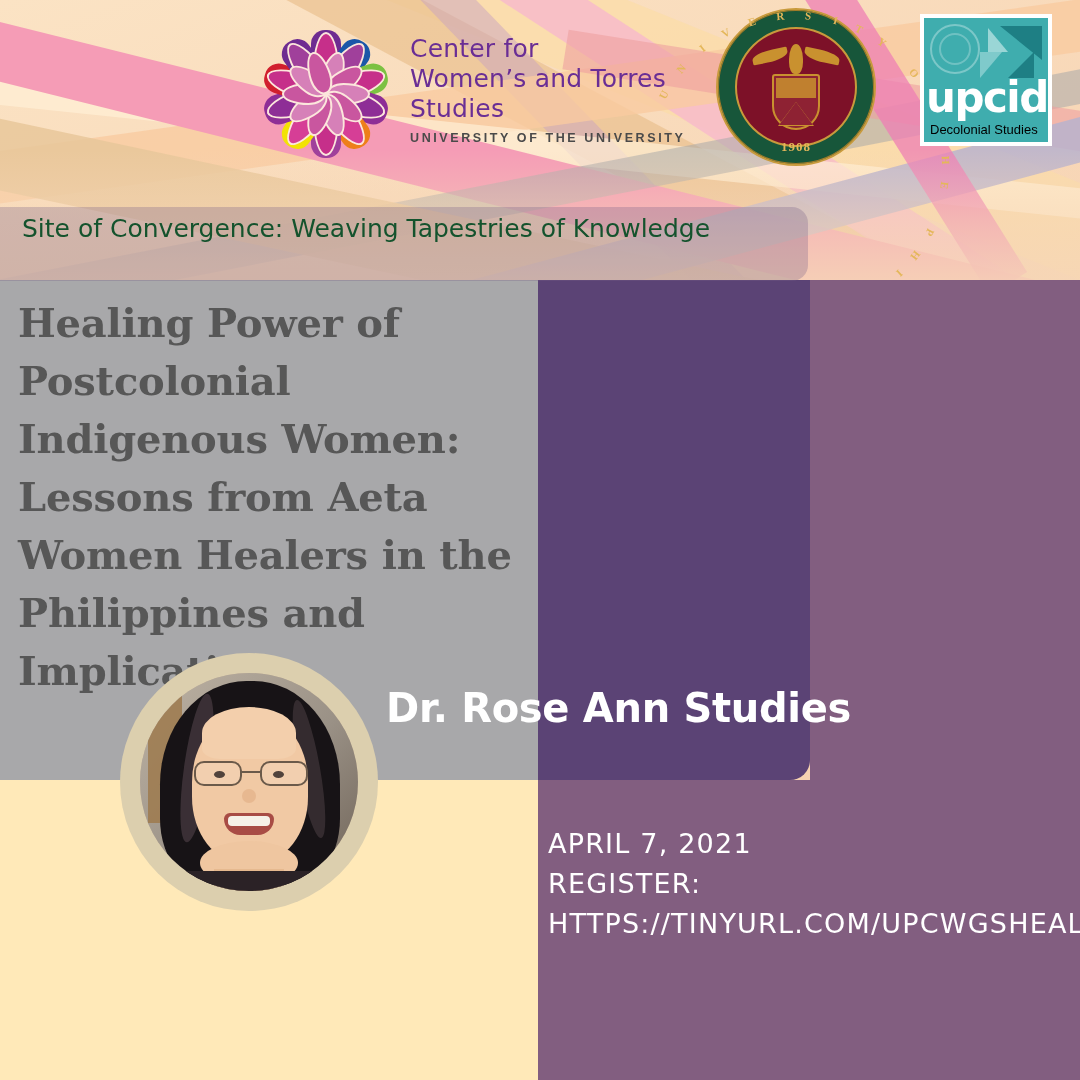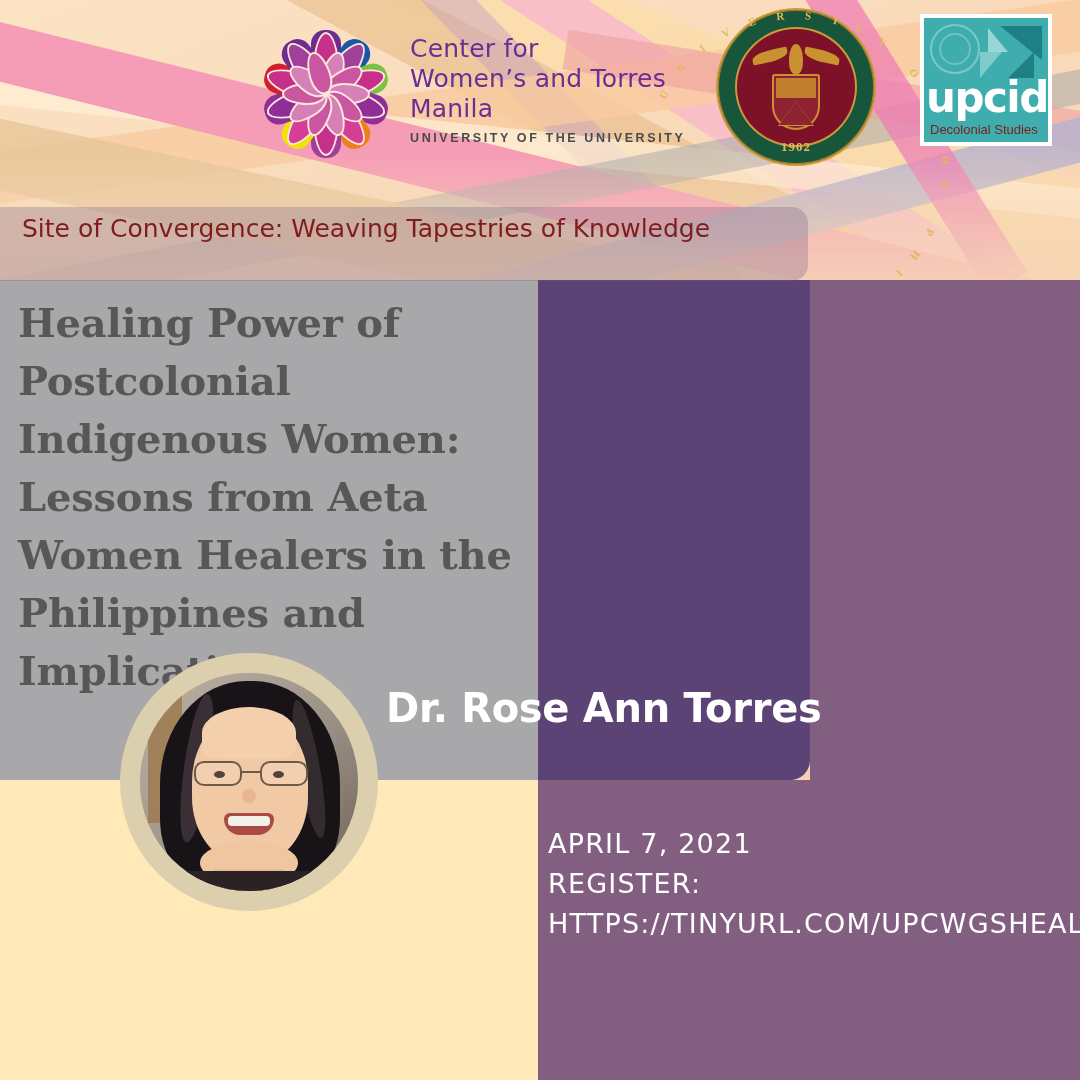--- a/index.html
+++ b/index.html
@@ -149,33 +149,33 @@
   .tri-c{position:absolute;right:14px;top:34px;width:0;height:0;
     border-left:26px solid transparent;border-bottom:26px solid #1E7F84;}
   .tri-d{position:absolute;right:40px;top:10px;width:0;height:0;
     border-right:20px solid transparent;border-bottom:24px solid #9AD6D6;}
   .upcids-word{
     position:absolute;left:2px;right:0;top:58px;color:#FFFFFF;
     font-size:42px;font-weight:700;letter-spacing:-1.5px;line-height:44px;
     font-family:"DejaVu Sans", sans-serif;
   }
   .upcids-sub{
-    position:absolute;left:6px;top:104px;color:#7f1d1d;
+    position:absolute;left:6px;top:104px;color:#000000;
     font-size:13px;font-weight:400;font-family:"Liberation Sans",sans-serif;
   }
 
   
   .band-subtitle{
     position:absolute;left:0;top:207px;width:808px;height:74px;
     background:rgba(120,95,135,.30);
     border-top-right-radius:16px;border-bottom-right-radius:16px;
   }
   .subtitle-text{
     position:absolute;left:22px;top:212px;width:760px;
-    color:#7f1d1d;font-size:25px;line-height:33px;font-weight:400;
+    color:#14532d;font-size:25px;line-height:33px;font-weight:400;
     font-family:"DejaVu Sans", sans-serif;
   }
 
   .block-gray{
     position:absolute;left:0;top:280px;width:538px;height:500px;background:#A8A8AA;
   }
   .block-purple{
     position:absolute;left:538px;top:280px;width:272px;height:500px;
     background:#5B4375;border-bottom-right-radius:20px;
   }
@@ -319,21 +319,21 @@
         <div class="petal inner" style="transform:rotate(162deg);background:#D680B8;"></div>
         <div class="petal inner" style="transform:rotate(198deg);background:#C9569F;"></div>
         <div class="petal inner" style="transform:rotate(234deg);background:#D680B8;"></div>
         <div class="petal inner" style="transform:rotate(270deg);background:#C9569F;"></div>
         <div class="petal inner" style="transform:rotate(306deg);background:#D680B8;"></div>
         <div class="petal inner" style="transform:rotate(342deg);background:#C9569F;"></div>
       </div>
       <div class="cwgs-text">
         <div class="cwgs-line">Center for</div>
         <div class="cwgs-line">Women’s and Torres</div>
-        <div class="cwgs-line">Manila</div>
+        <div class="cwgs-line">Studies</div>
         <div class="cwgs-sub">UNIVERSITY OF THE UNIVERSITY</div>
       </div>
     </div>
 
     <div class="upseal">
       <div class="ring"></div>
       <div class="arc">
         <span style="transform:rotate(-62deg) translate(-4px,-78px)">U</span>
         <span style="transform:rotate(-50deg) translate(-4px,-78px)">N</span>
         <span style="transform:rotate(-38deg) translate(-4px,-78px)">I</span>
@@ -366,21 +366,21 @@
         <div class="wing wl"></div>
         <div class="wing wr"></div>
         <div class="body"></div>
       </div>
       <div class="shield">
         <div class="q q1"></div>
         <div class="q q2"></div>
         <div class="triline"></div>
         <div class="tri"></div>
       </div>
-      <div class="year">1902</div>
+      <div class="year">1908</div>
     </div>
 
     <div class="upcids">
       <div class="upcids-in">
         <div class="wm"></div>
         <div class="tri-a"></div>
         <div class="tri-d"></div>
         <div class="tri-b"></div>
         <div class="tri-c"></div>
         <div class="upcids-word">upcids</div>
@@ -420,20 +420,20 @@
       <div class="ph-nose"></div>
       <div class="ph-mouth">
           <div class="ph-teeth"></div>
         </div>
       <div class="ph-chin"></div>
       <div class="ph-neck"></div>
       <div class="ph-shoulder"></div>
     </div>
   </div>
 
-  <div class="speaker">Dr. Rose Ann Torres</div>
+  <div class="speaker">Dr. Rose Ann Studies</div>
 
   <div class="details">
     <div>April 7, 2021</div>
     <div>Register: https://tinyurl.com/upcwgshealingpower</div>
   </div>
 
 </div>
 
 </body></html>

